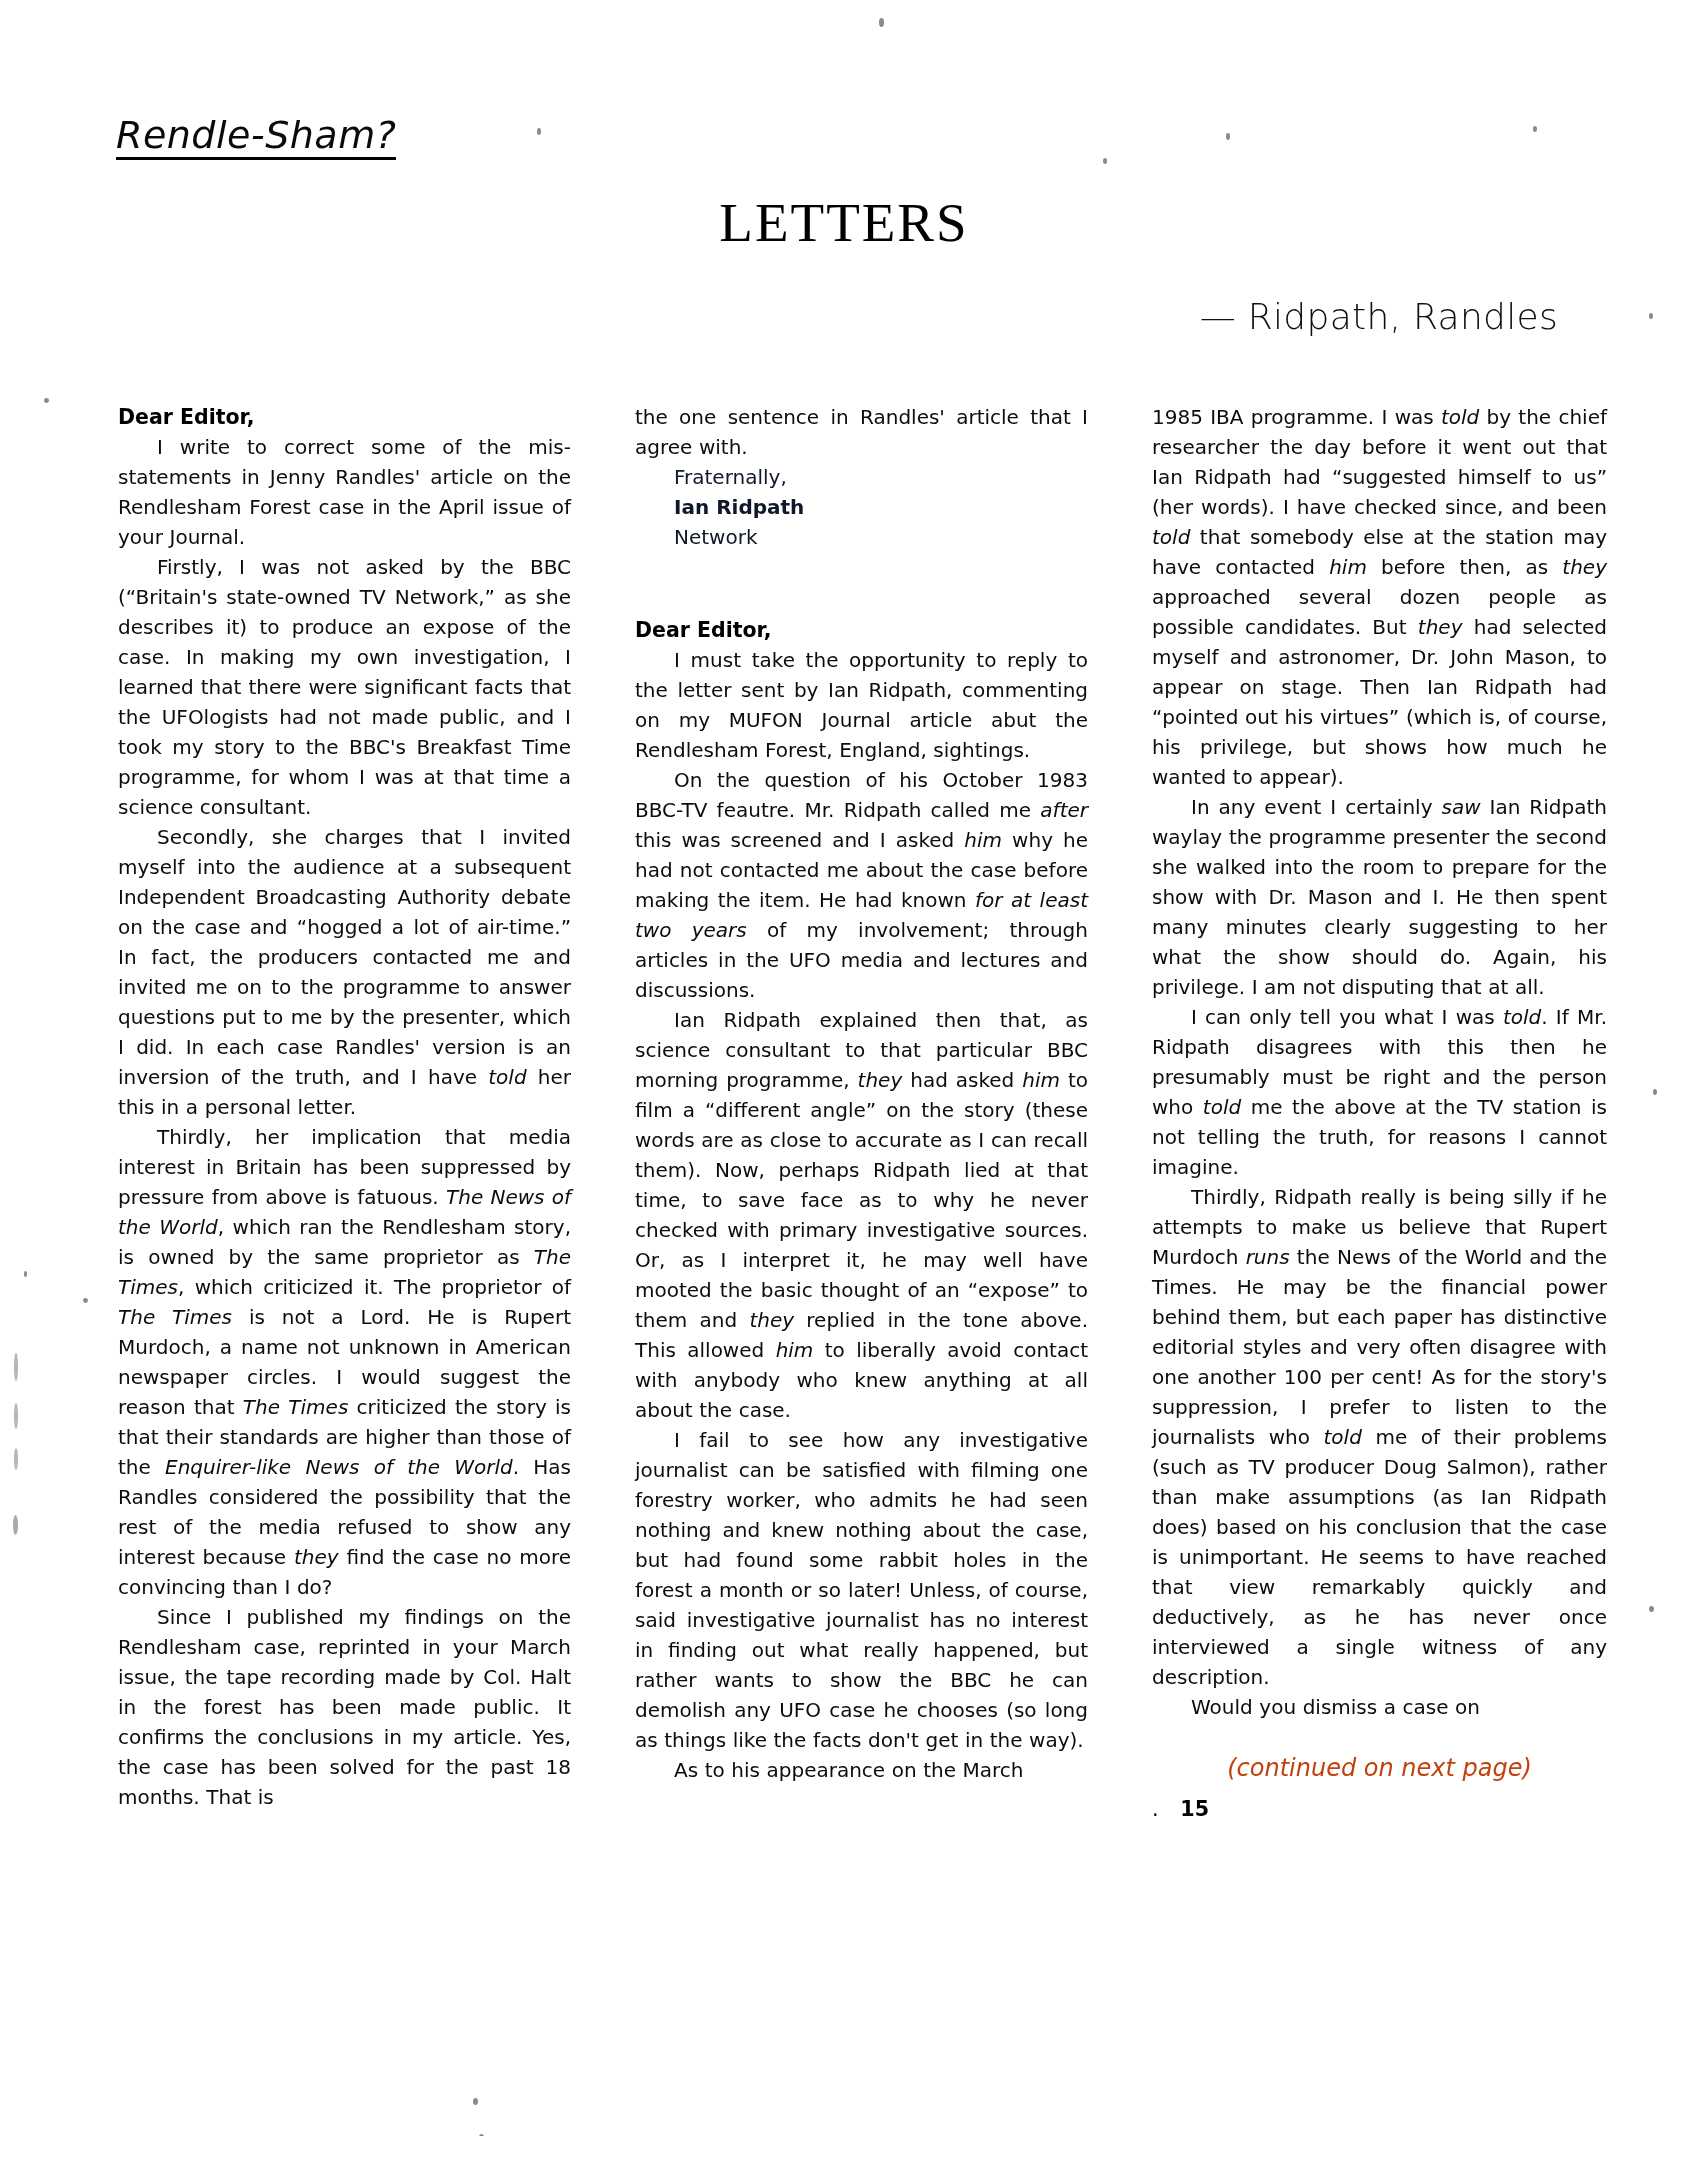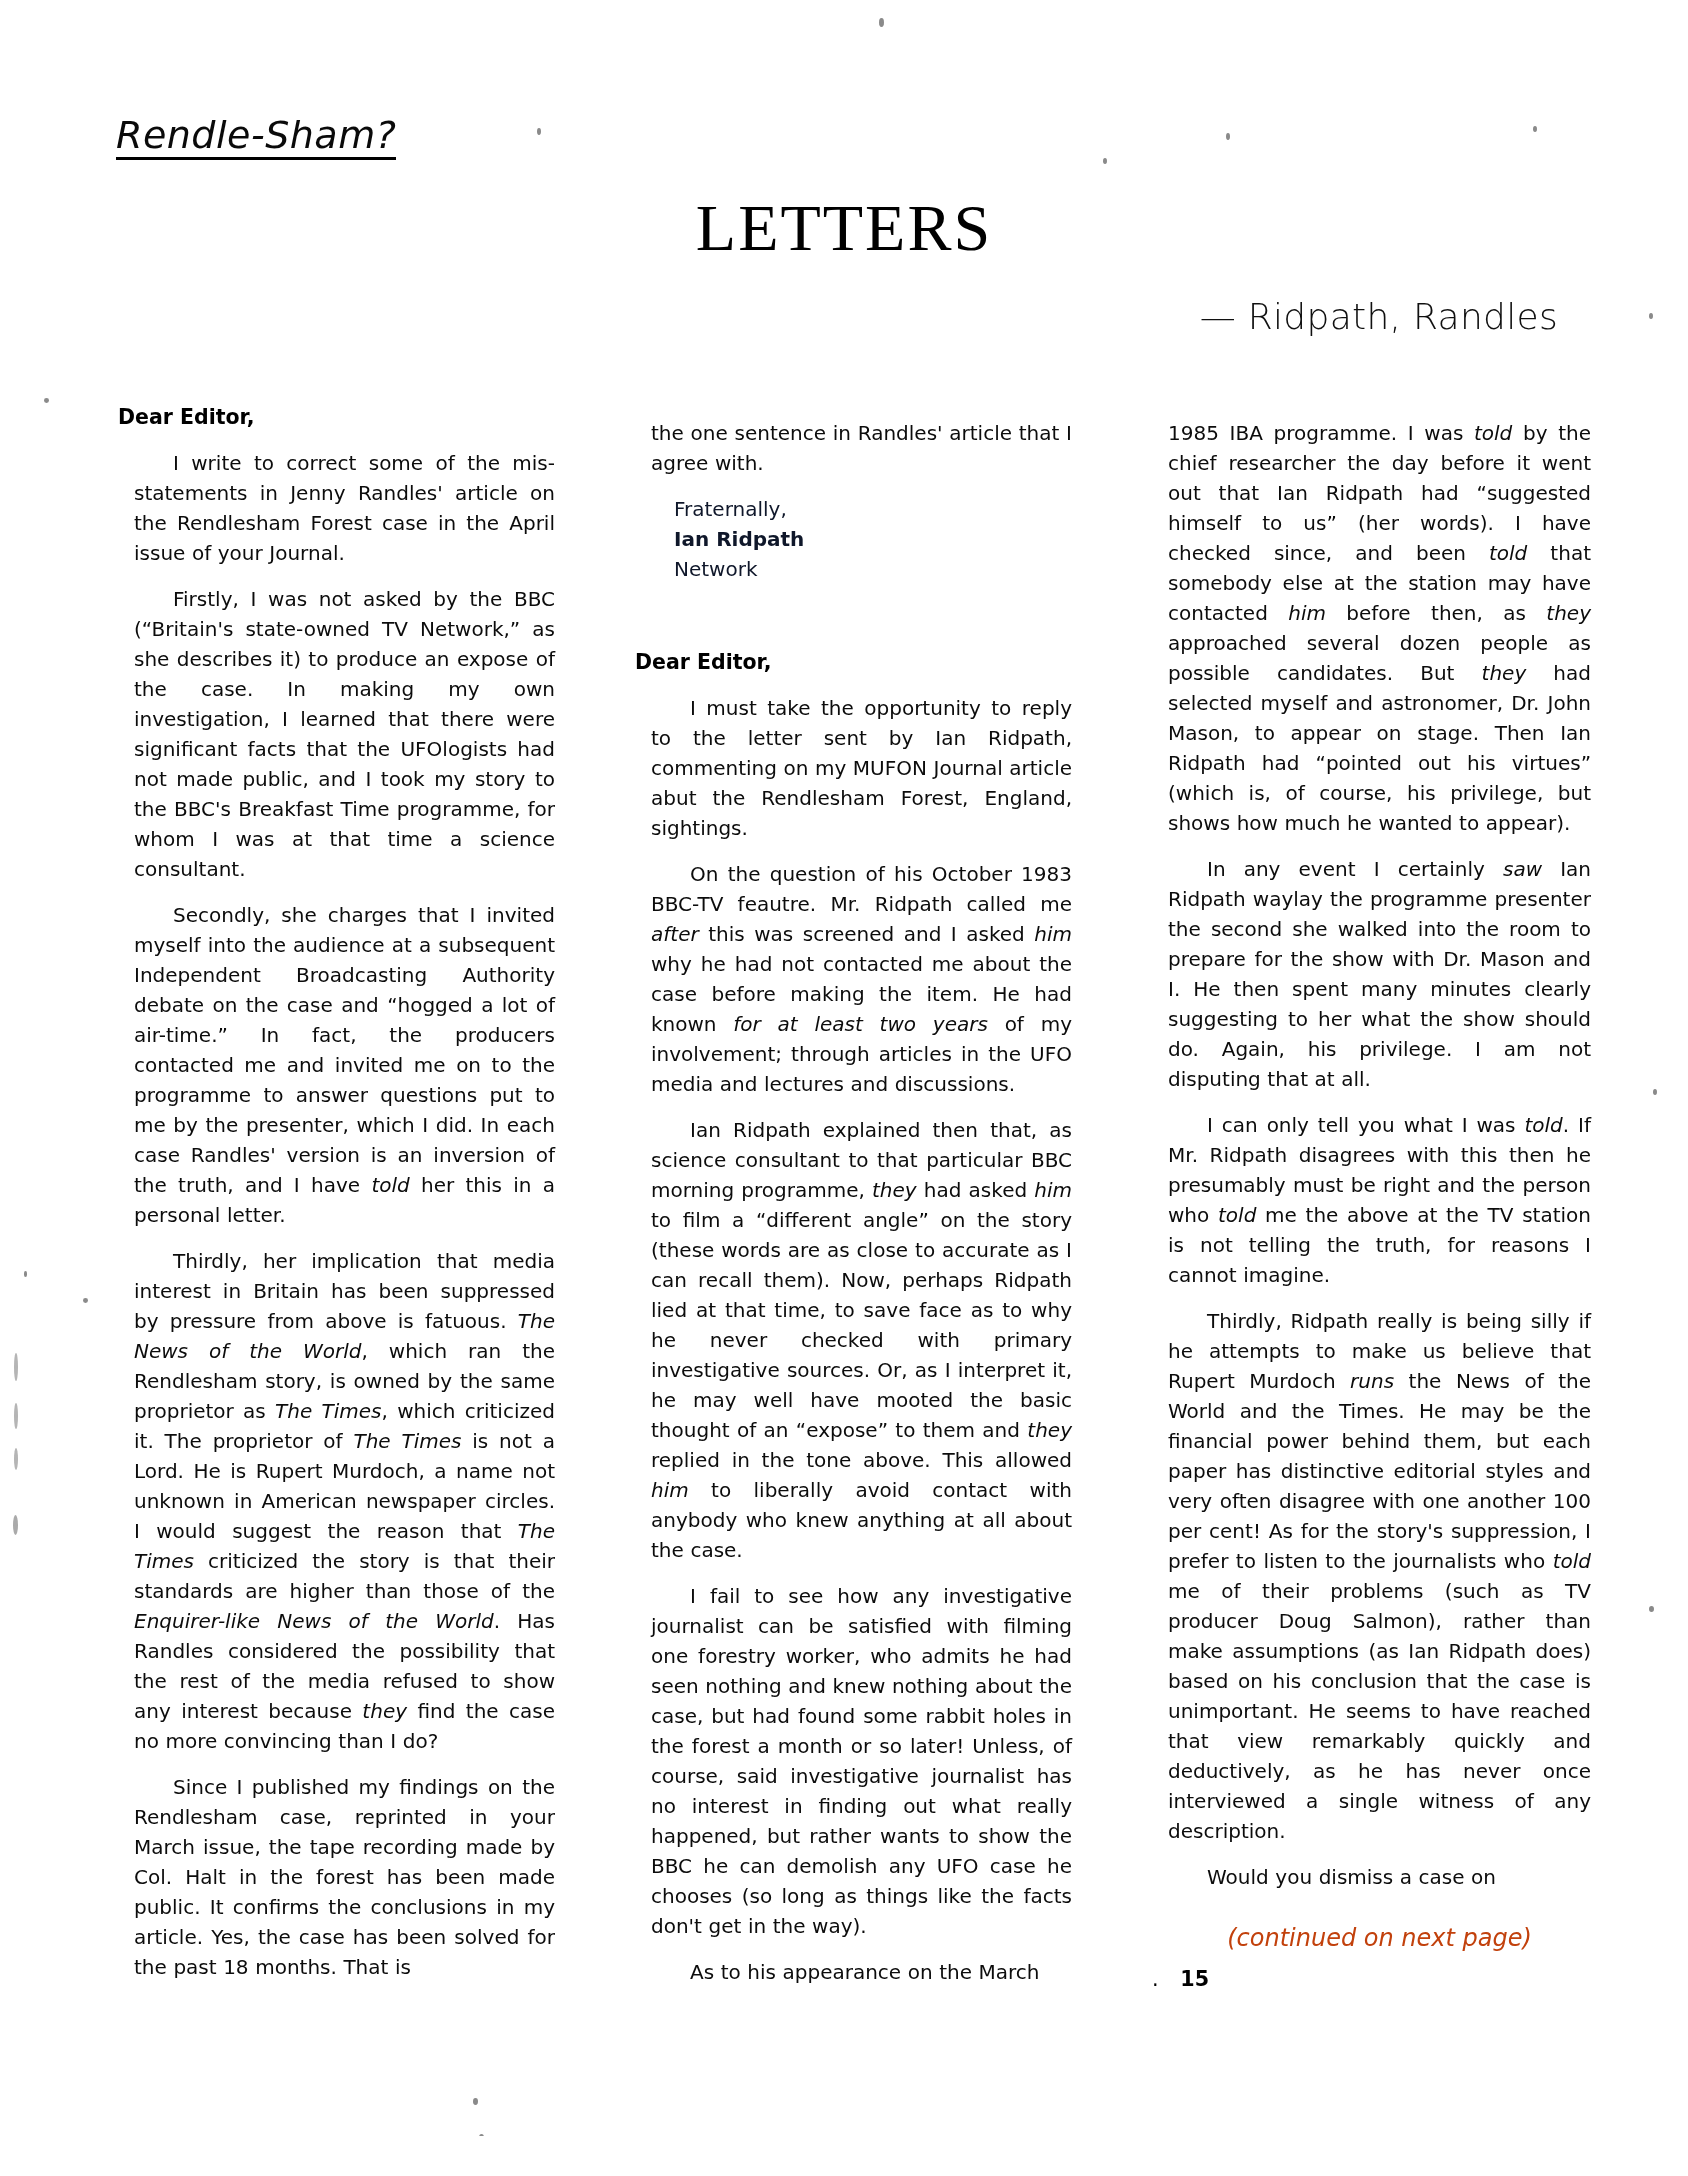--- a/index.html
+++ b/index.html
@@ -38,21 +38,21 @@
   .masthead {
     position: absolute;
     left: 0;
     top: 195px;
     width: 1688px;
     text-align: center;
   }
   .masthead-title {
     display: inline-block;
     font-family: "Liberation Serif", serif;
-    font-size: 66px;
+    font-size: 55px;
     font-weight: 400;
     letter-spacing: 2px;
     color: #000;
     line-height: 1.0;
   }
 
   .byline {
     position: absolute;
     right: 130px;
     top: 296px;
@@ -73,21 +73,21 @@
     display: flex;
     gap: 64px;
   }
   .col {
     width: 453px;
     flex: 0 0 453px;
   }
   .col-3 { width: 455px; flex: 0 0 455px; }
 
   p.body {
-    margin: 16px;
+    margin: 0;
     font-family: "DejaVu Sans", sans-serif;
     font-size: 20px;
     line-height: 30px;
     text-align: justify;
     text-justify: inter-word;
     color: #0c0c0c;
     hyphens: manual;
     word-spacing: 0.2px;
   }
   p.indent { text-indent: 39px; }

